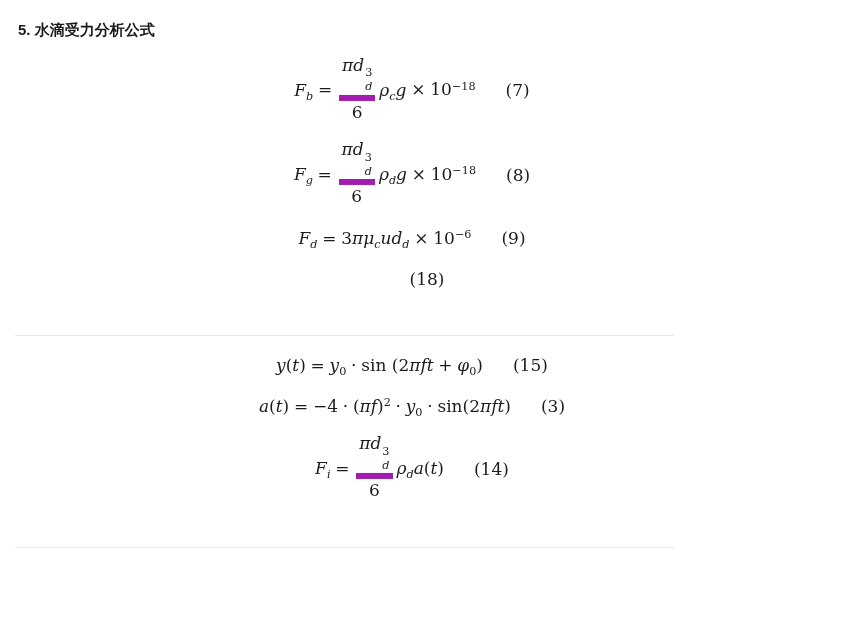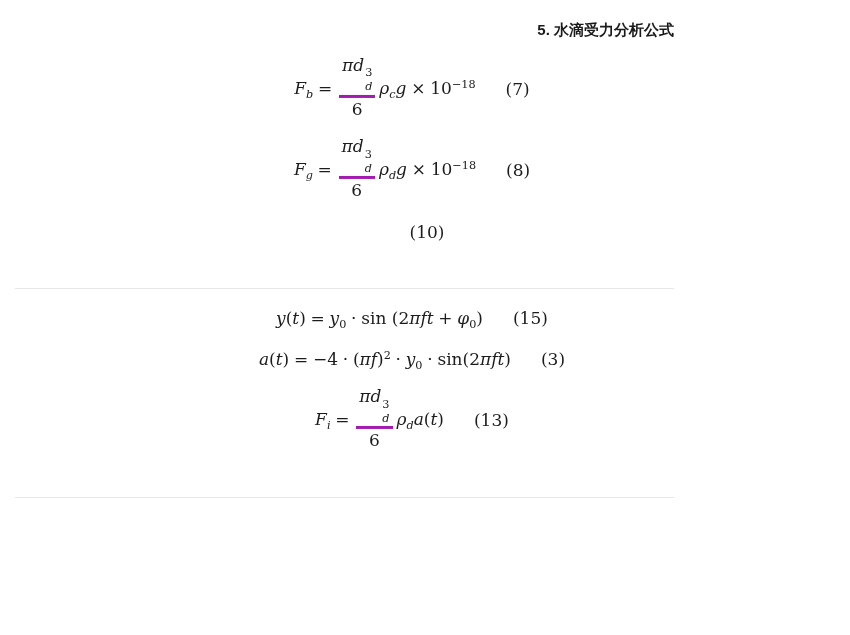--- a/index.html
+++ b/index.html
@@ -1,21 +1,21 @@
 <!DOCTYPE html>
 <html><head>
 <meta charset="utf-8">
 <style>
   html,body { margin:0; padding:0; }
   body {
     width:850px; height:635px; overflow:hidden; position:relative;
     background:#ffffff;
     font-family:"Liberation Sans","DejaVu Sans",sans-serif;
   }
-  .doc { width:674px;text-align:right; }
+  .doc { width:674px; }
 
   .heading {
     font-family:"Liberation Sans","DejaVu Sans",sans-serif;
     font-size:15px; font-weight:700; color:#1a1a1a;
     margin:28px 0 6px 18px; line-height:1.3;
   }
   .heading.first { margin-top:20px; }
 
   .divider {
     height:1px; background:#e8e8e8; margin:44px 0 0 15px;
@@ -39,21 +39,21 @@
   sub, sup { font-size:0.66em; line-height:1; font-style:normal; }
   sub { vertical-align:-0.35em; }
   sup { vertical-align:0.55em; }
   sub.it { font-style:italic; }
 
   .frac {
     display:inline-flex; flex-direction:column; align-items:center;
     vertical-align:middle; margin:0 4px 0 2px; line-height:1.15;
     transform:translateY(-0.12em);
   }
-  .frac .num { padding:0 3px 2px; border-bottom:3px solid #a21caf; }
+  .frac .num { padding:0 3px 2px; border-bottom:6px solid #a21caf; }
   .frac .den { padding-top:2px; }
 
   .ss {
     display:inline-flex; flex-direction:column; align-items:flex-start;
     font-size:0.66em; line-height:1; vertical-align:-0.5em; margin-left:1px;
   }
   .ss .ssup { font-style:normal; margin-bottom:3px; }
   .ss .ssub { font-style:italic; }
 </style>
 </head>
@@ -77,21 +77,25 @@
           <span class="eqbody"><span class="it">F</span><sub class="it">g</sub><span class="op">=</span><span class="frac">
               <span class="num"><span class="it">π</span><span class="it">d</span><span class="ss">
                   <span class="ssup">3</span>
                   <span class="ssub">d</span>
                 </span></span>
               <span class="den"><span class="rm">6</span></span>
             </span><span class="it">ρ</span><sub class="it">d</sub><span class="it">g</span><span class="op">×</span><span class="rm">10</span><sup>−18</sup></span>
           <span class="eqnum">(8)</span>
         </div>
         <div class="eq">
-          <span class="eqnum">(10)</span>
+          <span class="eqbody"><span class="it">F</span><sub class="it">d</sub><span class="op">=</span><span class="rm">3</span><span class="it">π</span><span class="it">μ</span><sub class="it">c</sub><span class="it">u</span><span class="it">d</span><sub class="it">d</sub><span class="op">×</span><span class="rm">10</span><sup>−6</sup></span>
+          <span class="eqnum">(9)</span>
+        </div>
+        <div class="eq">
+          <span class="eqnum">(18)</span>
         </div>
       </div>
   </section>
 
   <div class="divider"></div>
 
   <section>
     <div>
         <div class="eq">
           <span class="eqbody"><span class="it">y</span><span class="rm">(</span><span class="it">t</span><span class="rm">)</span><span class="op">=</span><span class="it">y</span><sub>0</sub><span class="op">·</span><span class="rm">sin (</span><span class="rm">2</span><span class="it">π</span><span class="it">f</span><span class="it">t</span><span class="op">+</span><span class="it">φ</span><sub>0</sub><span class="rm">)</span></span>
@@ -102,20 +106,20 @@
           <span class="eqnum">(3)</span>
         </div>
         <div class="eq">
           <span class="eqbody"><span class="it">F</span><sub class="it">i</sub><span class="op">=</span><span class="frac">
               <span class="num"><span class="it">π</span><span class="it">d</span><span class="ss">
                   <span class="ssup">3</span>
                   <span class="ssub">d</span>
                 </span></span>
               <span class="den"><span class="rm">6</span></span>
             </span><span class="it">ρ</span><sub class="it">d</sub><span class="it">a</span><span class="rm">(</span><span class="it">t</span><span class="rm">)</span></span>
-          <span class="eqnum">(13)</span>
+          <span class="eqnum">(14)</span>
         </div>
       </div>
   </section>
 
   <div class="divider"></div>
 
 </main>
 
 </body></html>

